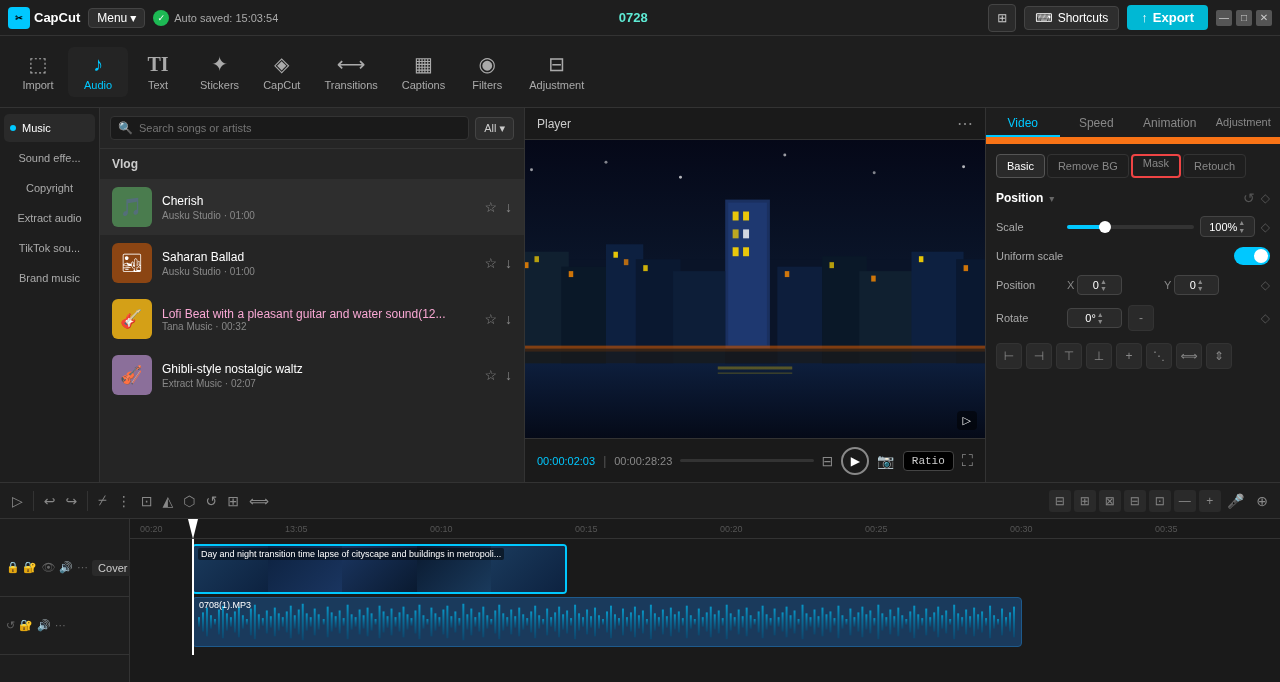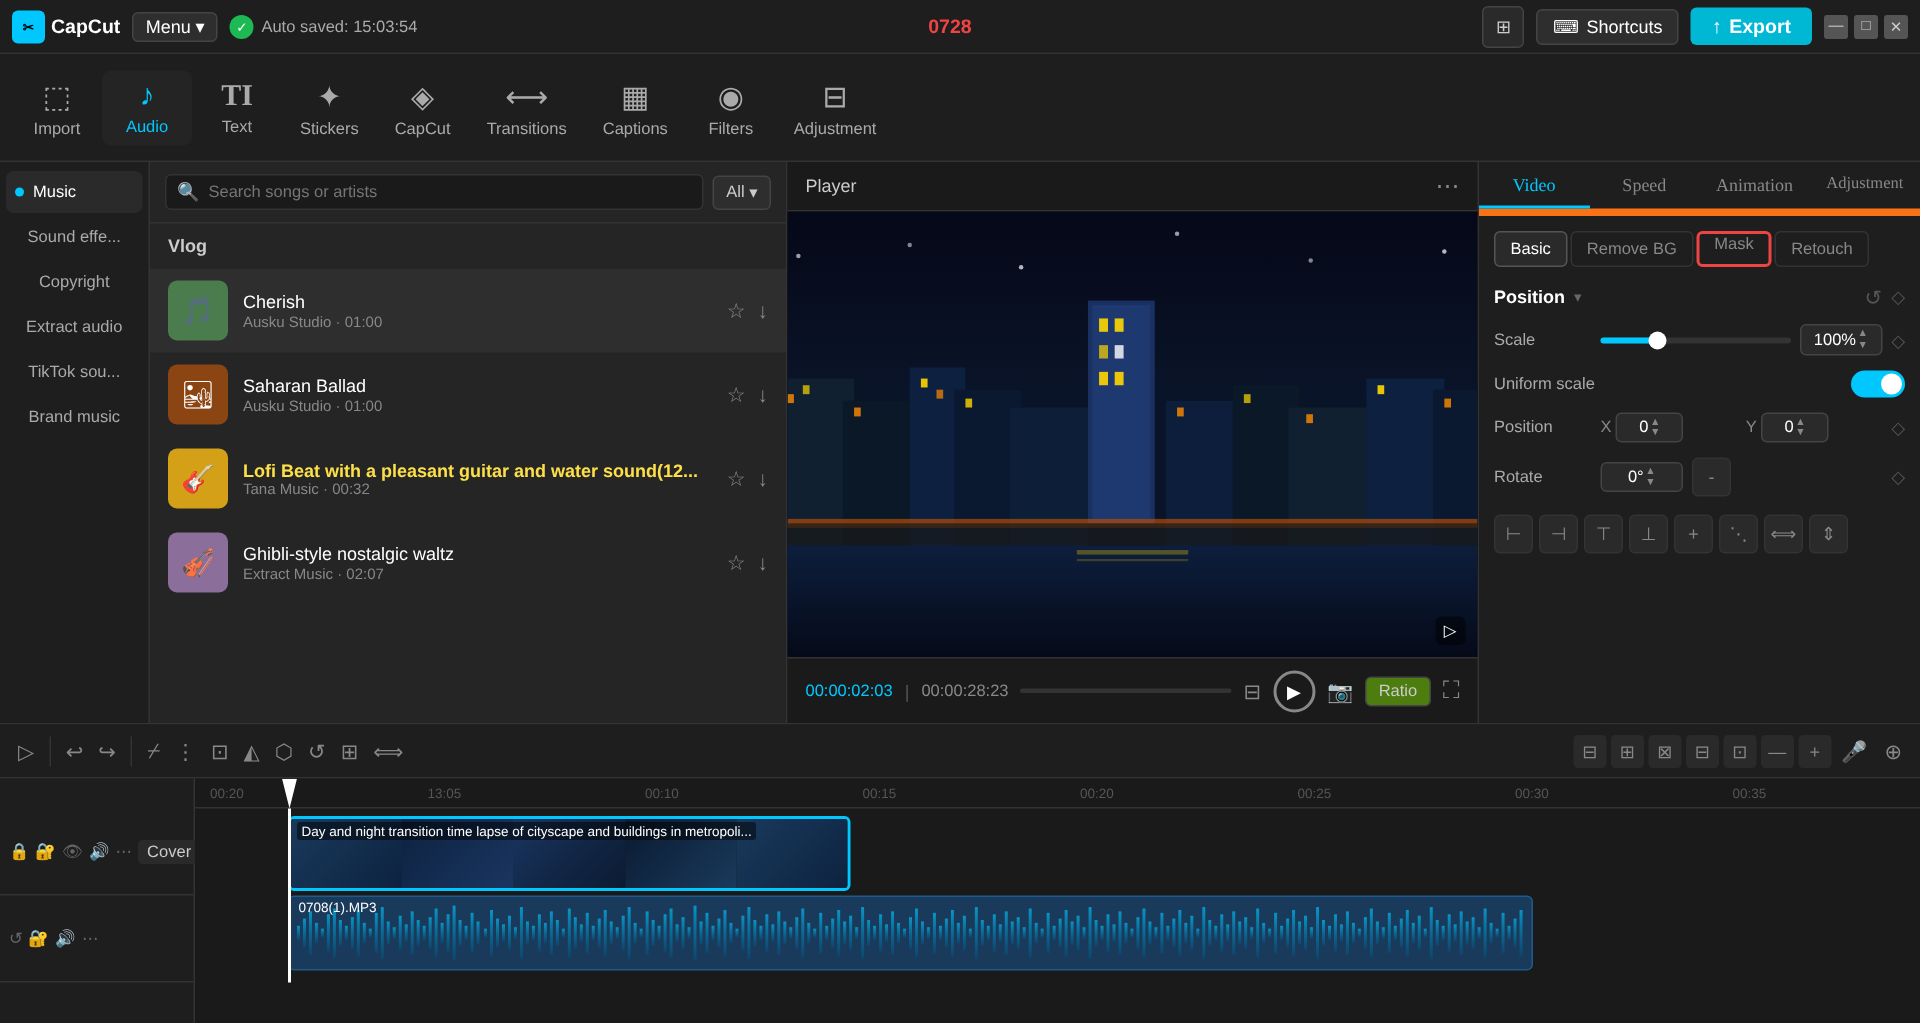--- a/index.html
+++ b/index.html
@@ -15,21 +15,21 @@
   </div>
   <button style="background:#2e2e2e;border:1px solid #444;border-radius:4px;color:#fff;padding:2px 8px;cursor:pointer;font-size:12px;display:flex;align-items:center;gap:3px;">
     <span>Menu</span>
     <span>▾</span>
   </button>
   <div style="display:flex;align-items:center;gap:5px;color:#aaa;font-size:11px;">
     <div style="width:16px;height:16px;background:#1db954;border-radius:50%;display:flex;align-items:center;justify-content:center;font-size:9px;color:#fff;">✓</div>
     <span>Auto saved: 15:03:54</span>
   </div>
   <div style="flex:1;text-align:center;">
-    <span style="font-size:13px;font-weight:600;color:#ef4444;">0728</span>
+    <span style="font-size:13px;font-weight:600;color:#5eead4;">0728</span>
   </div>
   <div style="display:flex;align-items:center;gap:8px;">
     <div style="width:28px;height:28px;background:#2a2a2a;border:1px solid #444;border-radius:4px;display:flex;align-items:center;justify-content:center;cursor:pointer;color:#ccc;font-size:12px;">⊞</div>
     <button style="display:flex;align-items:center;gap:5px;background:#2e2e2e;border:1px solid #444;border-radius:4px;color:#fff;padding:4px 10px;cursor:pointer;font-size:12px;">
       <span>⌨</span>
       <span>Shortcuts</span>
     </button>
     <button style="display:flex;align-items:center;gap:5px;background:#00b8d4;border:none;border-radius:4px;color:#fff;padding:5px 14px;cursor:pointer;font-size:13px;font-weight:600;">
       <span>↑</span>
       <span>Export</span>
@@ -145,21 +145,21 @@
         </div>
         <div style="display:flex;gap:8px;align-items:center;">
           <button style="background:none;border:none;color:#888;cursor:pointer;font-size:14px;">☆</button>
           <button style="background:none;border:none;color:#888;cursor:pointer;font-size:14px;">↓</button>
         </div>
       </div>
 
       <div style="display:flex;align-items:center;padding:8px 12px;gap:10px;cursor:pointer;">
         <div style="width:40px;height:40px;border-radius:6px;background:#d4a017;display:flex;align-items:center;justify-content:center;font-size:18px;flex-shrink:0;">🎸</div>
         <div style="flex:1;">
-          <div style="font-size:12px;color:#fde047;margin-bottom:0;font-weight:bold;">Lofi Beat with a pleasant guitar and water sound(12...</div>
+          <div style="font-size:12px;color:#f9a8d4;margin-bottom:0;">Lofi Beat with a pleasant guitar and water sound(12...</div>
           <div style="font-size:10px;color:#888;">
             <span>Tana Music</span> · <span>00:32</span>
           </div>
         </div>
         <div style="display:flex;gap:8px;align-items:center;">
           <button style="background:none;border:none;color:#888;cursor:pointer;font-size:14px;">☆</button>
           <button style="background:none;border:none;color:#888;cursor:pointer;font-size:14px;">↓</button>
         </div>
       </div>
 
@@ -258,27 +258,27 @@
       <div style="position:absolute;right:8px;bottom:8px;background:rgba(0,0,0,0.5);border:none;border-radius:4px;color:#fff;cursor:pointer;padding:3px 6px;font-size:11px;">▷</div>
     </div>
     <div style="display:flex;align-items:center;padding:6px 12px;border-top:1px solid #333;gap:8px;height:44px;">
       <span style="font-size:11px;color:#00c8ff;">00:00:02:03</span>
       <span style="color:#555;">|</span>
       <span style="font-size:11px;color:#888;">00:00:28:23</span>
       <div style="flex:1;height:3px;background:#333;border-radius:2px;cursor:pointer;"></div>
       <button style="background:none;border:none;color:#888;cursor:pointer;font-size:14px;">⊟</button>
       <button style="width:28px;height:28px;border-radius:50%;border:2px solid #888;background:none;color:#fff;cursor:pointer;font-size:12px;display:flex;align-items:center;justify-content:center;">▶</button>
       <button style="background:none;border:none;color:#888;cursor:pointer;font-size:14px;">📷</button>
-      <button style="background:#4d7c0f;border:1px solid #444;border-radius:4px;color:#ccc;padding:3px 8px;font-size:11px;cursor:pointer;">Ratio</button>
+      <button style="background:#000000;border:1px solid #444;border-radius:4px;color:#ccc;padding:3px 8px;font-size:11px;cursor:pointer;font-family:Liberation Mono, monospace;">Ratio</button>
       <button style="background:none;border:none;color:#888;cursor:pointer;font-size:16px;">⛶</button>
     </div>
   </div>
 
   <div style="width:295px;background:#1e1e1e;border-left:1px solid #333;display:flex;flex-direction:column;">
-    <div style="display:flex;border-bottom:5px solid #f97316;height:36px;font-family:Liberation Serif, serif;">
+    <div style="display:flex;border-bottom:7px solid #f97316;height:36px;">
       <div style="flex:1;text-align:center;padding:8px 4px;font-size:12px;color:#00c8ff;cursor:pointer;border-bottom:2px solid #00c8ff;">Video</div>
       <div style="flex:1;text-align:center;padding:8px 4px;font-size:12px;color:#888;cursor:pointer;border-bottom:2px solid transparent;">Speed</div>
       <div style="flex:1;text-align:center;padding:8px 4px;font-size:12px;color:#888;cursor:pointer;border-bottom:2px solid transparent;">Animation</div>
       <div style="flex:1;text-align:center;padding:8px 4px;font-size:11px;color:#888;cursor:pointer;border-bottom:2px solid transparent;">Adjustment</div>
     </div>
     <div style="flex:1;padding:10px;overflow-y:auto;">
       <div style="display:flex;gap:2px;margin-bottom:12px;">
         <div style="padding:5px 10px;border-radius:4px;font-size:11px;cursor:pointer;color:#fff;background:#2a2a2a;border:1px solid #555;">Basic</div>
         <div style="padding:5px 10px;border-radius:4px;font-size:11px;cursor:pointer;color:#888;border:1px solid #333;">Remove BG</div>
         <div style="padding:1px 10px;border-radius:4px;font-size:11px;cursor:pointer;color:#888;border:2px solid #ef4444;">Mask</div>

